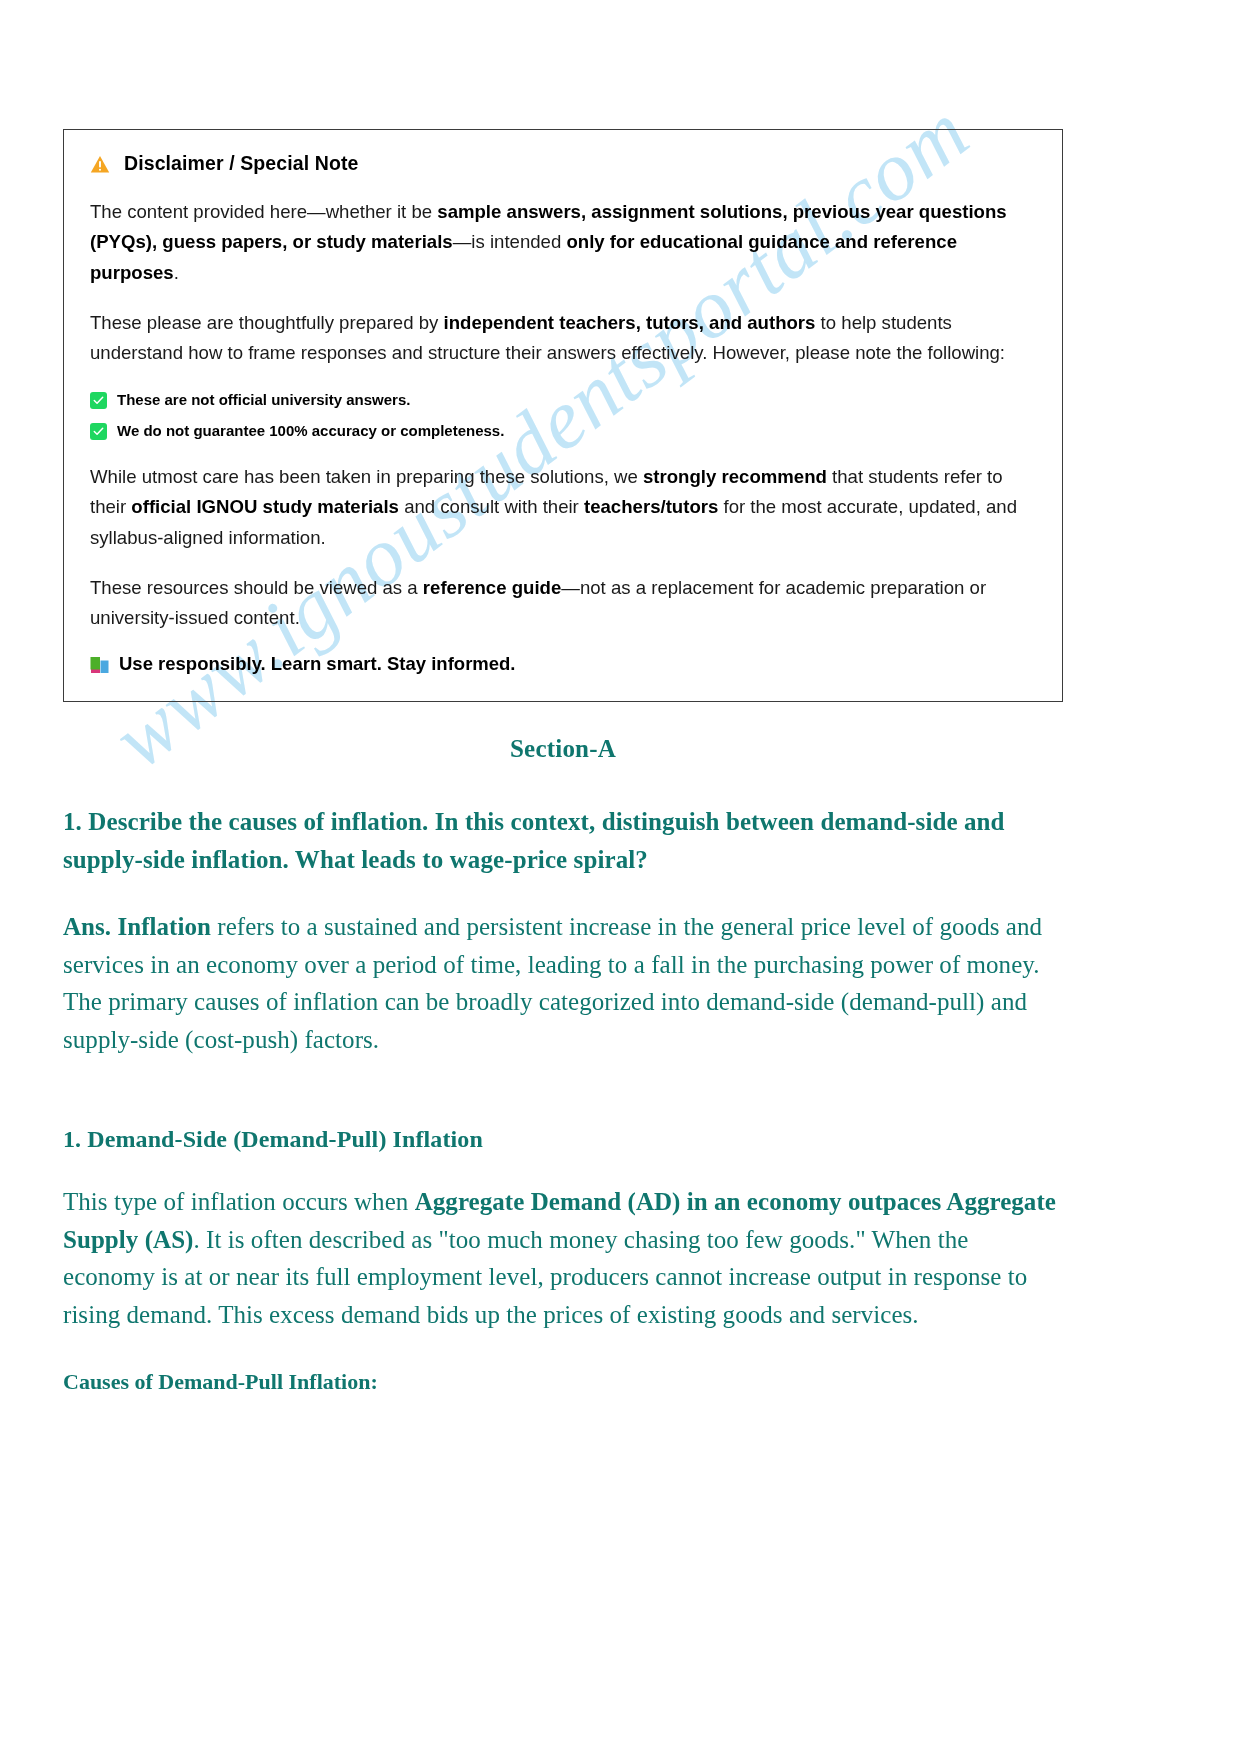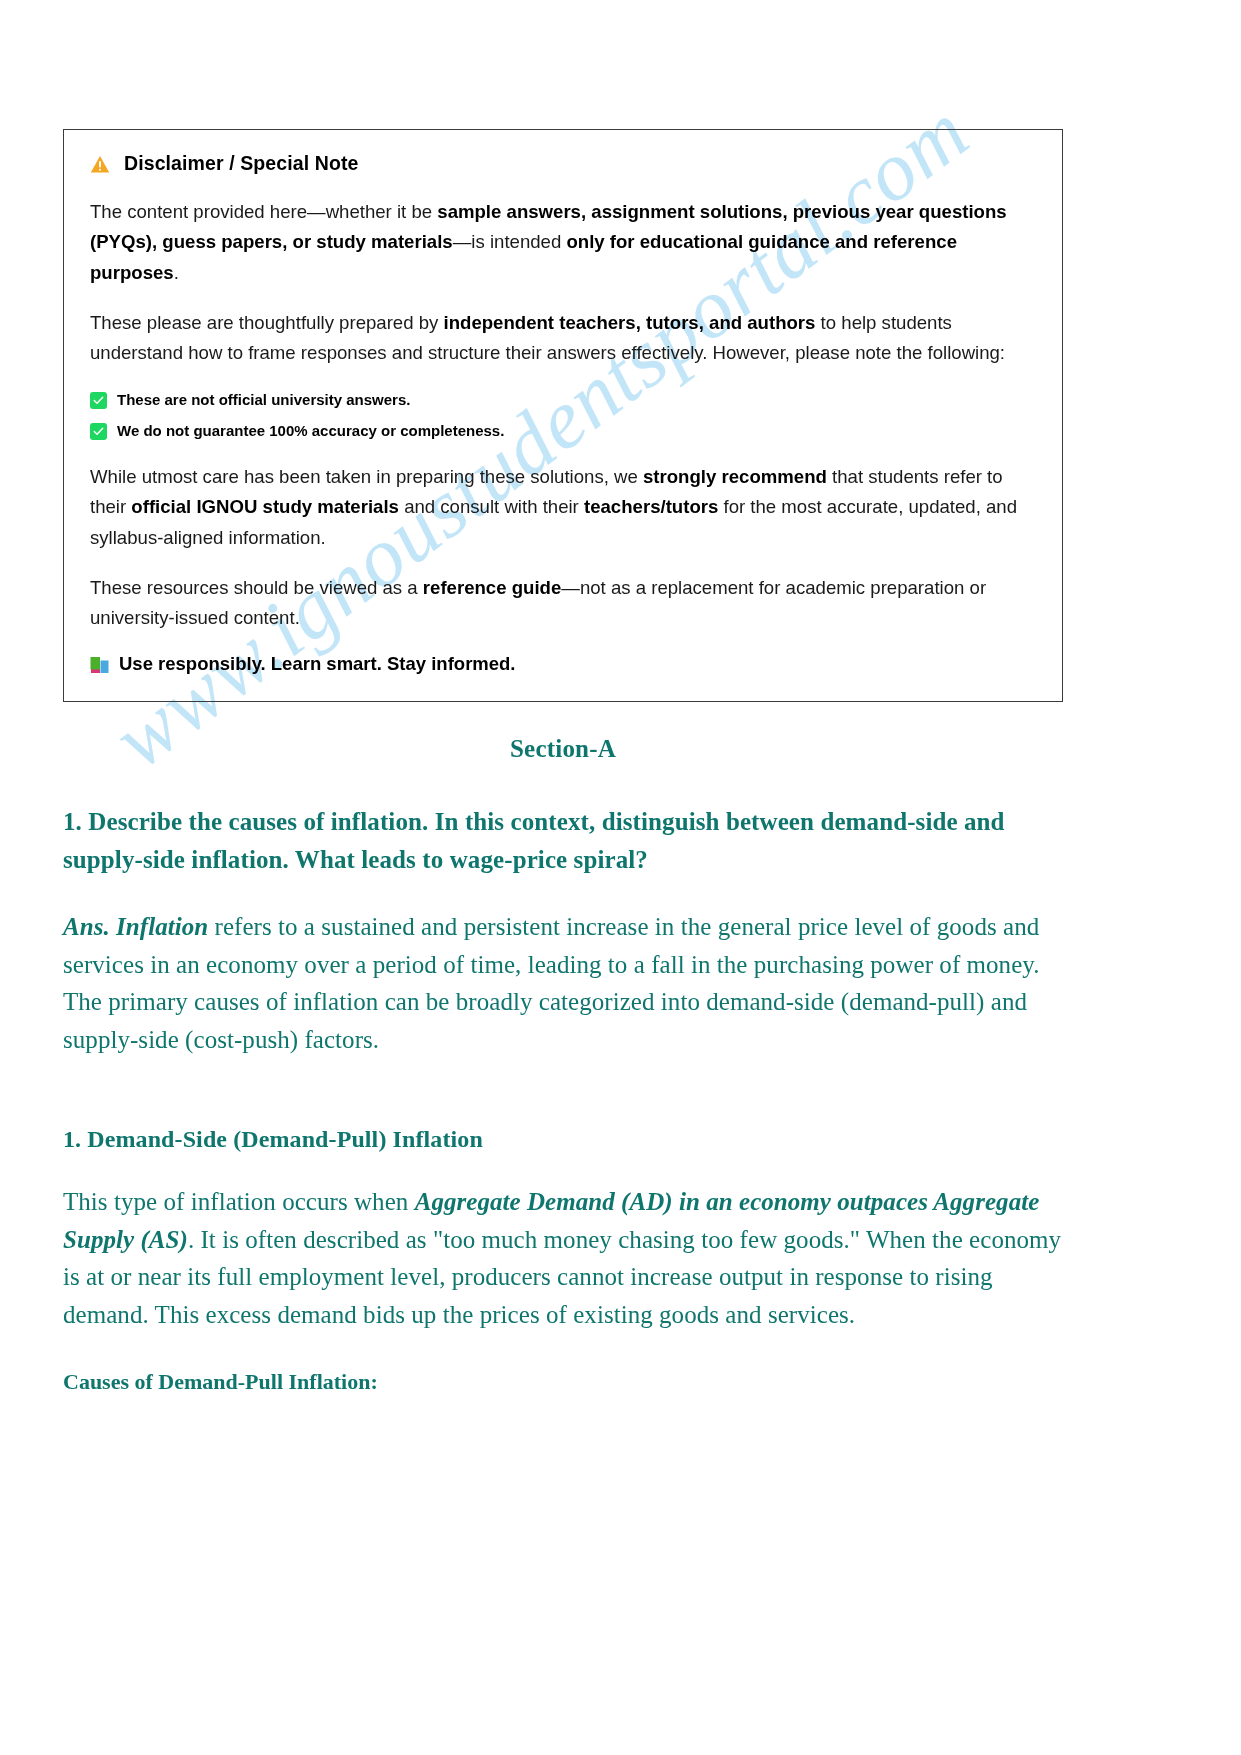--- a/index.html
+++ b/index.html
@@ -160,21 +160,21 @@
     font-family: "Liberation Serif", serif;
     letter-spacing: 0.1px;
   }
   .body-para {
     font-size: 25px;
     line-height: 1.5;
     margin: 0 0 33px 0;
     font-family: "Liberation Serif", serif;
     letter-spacing: 0.05px;
   }
-  .body-para b { font-weight: bold; font-style: italic; }
+  .body-para b { font-weight: bold; }
   .sub-heading {
     font-size: 24px;
     font-weight: bold;
     margin: 68px 0 30px 0;
     font-family: "Liberation Serif", serif;
     letter-spacing: 0.1px;
   }
   .causes-heading {
     font-size: 22px;
     font-weight: bold;

